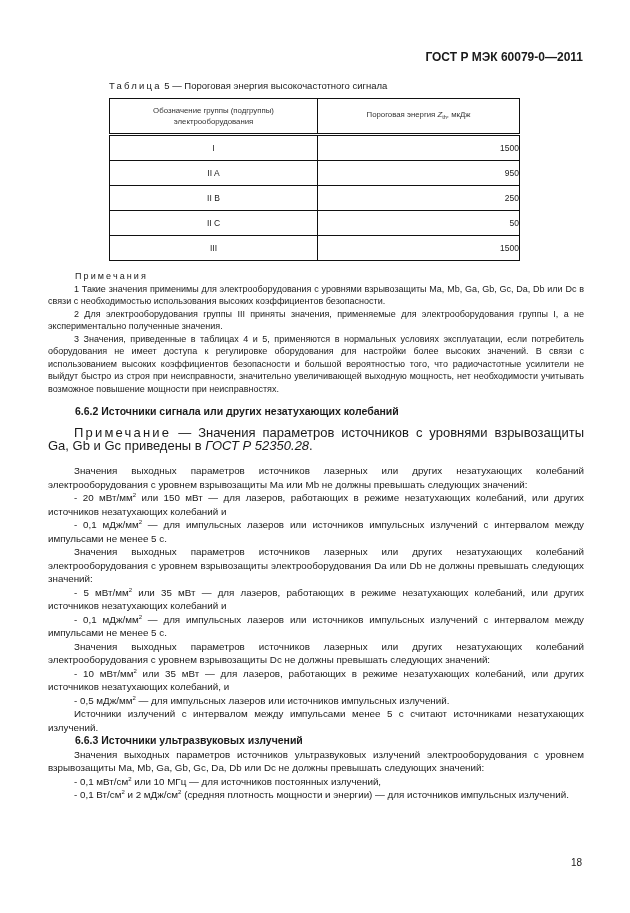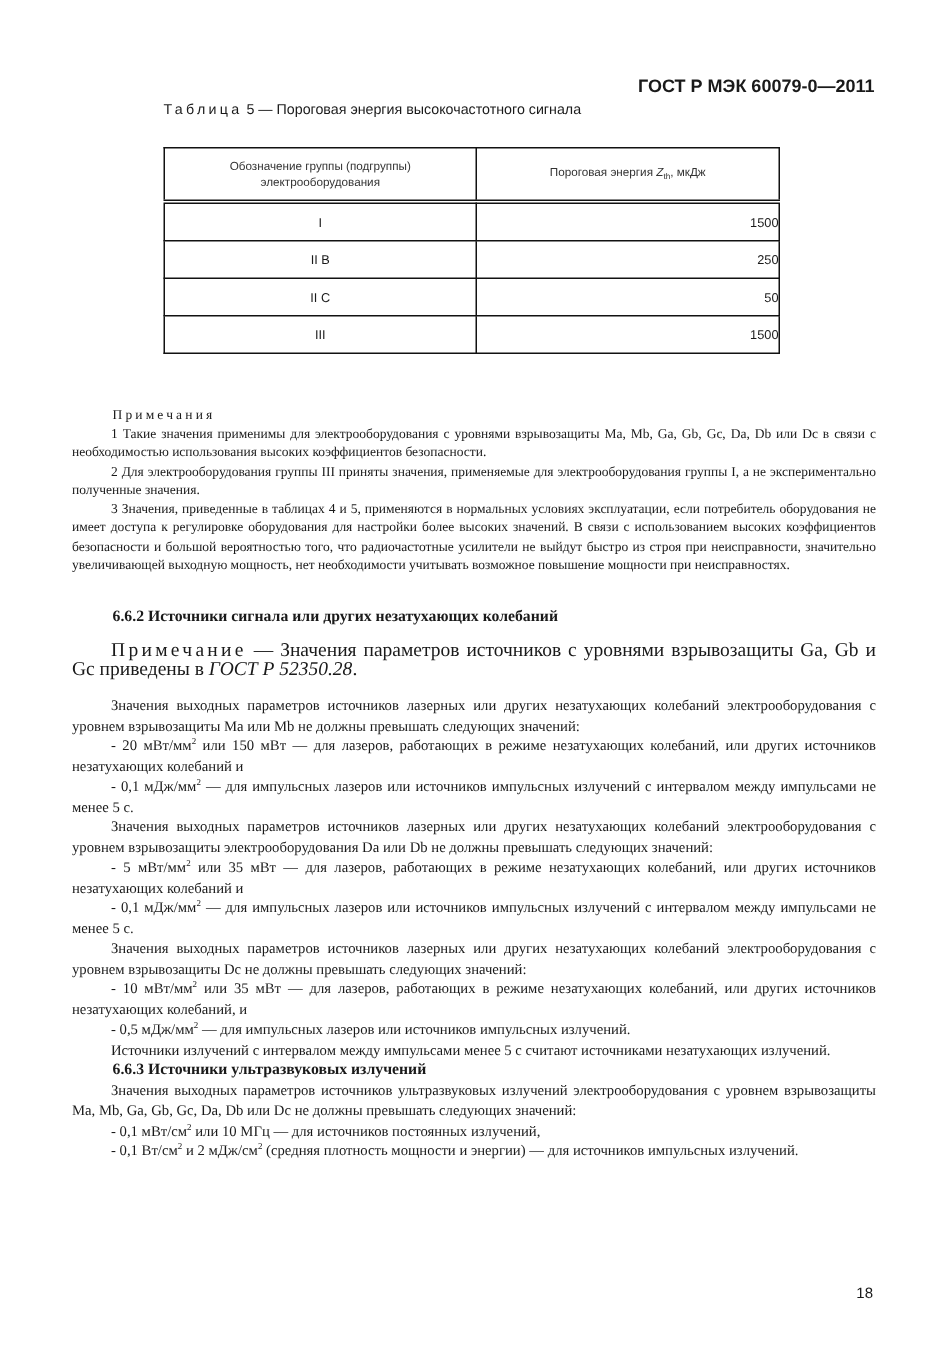--- a/index.html
+++ b/index.html
@@ -5,21 +5,21 @@
     html, body { margin: 0; padding: 0; background: #ffffff; }
     body {
       width: 630px; height: 913px; position: relative; overflow: hidden;
       font-family: "Liberation Sans", sans-serif; color: #1a1a1a;
     }
     .page-header {
       position: absolute; right: 47px; top: 50px;
       font-weight: bold; font-size: 12px; letter-spacing: 0;
     }
     .table-caption {
-      position: absolute; left: 109px; top: 68px;
+      position: absolute; left: 109px; top: 80px;
       font-size: 9.5px;
     }
     .spaced { letter-spacing: 2.2px; }
     .table {
       position: absolute; left: 109px; top: 98px; width: 411px;
       border-collapse: collapse; font-size: 8.5px;
     }
     .table td, .table th {
       border: 1px solid #111; text-align: center; padding: 0;
       font-weight: normal;
@@ -27,21 +27,21 @@
     .table th { height: 34px; font-size: 7.8px; line-height: 11px; color: #333; }
     .table thead tr { border-bottom: 3px double #111; }
     .table th.c1, .table td.c1 { width: 207px; }
     .table td { height: 24px; }
     .table td.c2 { padding-left: 40px; text-align: right; }
     .sub { font-size: 5.5px; vertical-align: -2px; }
     .ital { font-style: italic; }
 
     .body-text {
       position: absolute; left: 48px; width: 536px;
-      font-size: 9.5px; line-height: 13.4px; text-align: justify; font-family: Liberation Serif, serif;
+      font-size: 9.5px; line-height: 13.4px; text-align: justify;
     }
     .notes { top: 270px; font-size: 9px; line-height: 12.5px; }
     .notes p, .body-text p { margin: 0; }
     .indent { text-indent: 26px; }
     .notes-title { padding-left: 27px; letter-spacing: 2.1px; }
     .h-section {
       font-weight: bold; font-size: 10.5px; margin: 0; padding-left: 27px;
     }
     .sec662 { top: 405px; }
     .note662 { top: 427px; font-size: 13px; line-height: 12.5px; }
@@ -69,20 +69,24 @@
       </th>
       <th class="c2">
         <span>Пороговая энергия </span><span class="ital">Z</span><span class="sub">th</span><span>, мкДж</span>
       </th>
     </tr>
   </thead>
   <tbody>
     <tr>
       <td class="c1">I</td>
       <td class="c2">1500</td>
+    </tr>
+    <tr>
+      <td class="c1">II A</td>
+      <td class="c2">950</td>
     </tr>
     <tr>
       <td class="c1">II B</td>
       <td class="c2">250</td>
     </tr>
     <tr>
       <td class="c1">II C</td>
       <td class="c2">50</td>
     </tr>
     <tr>

